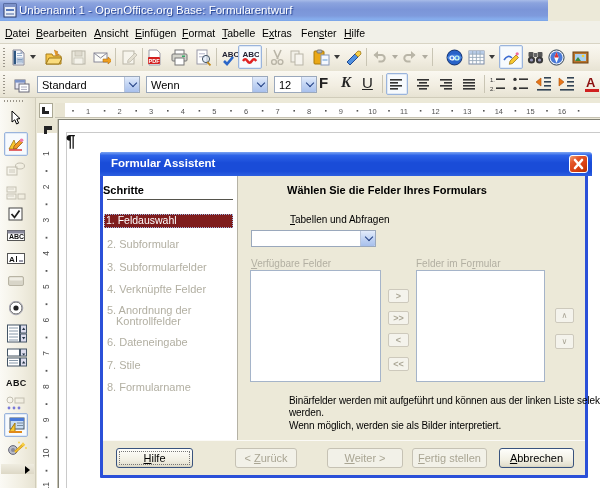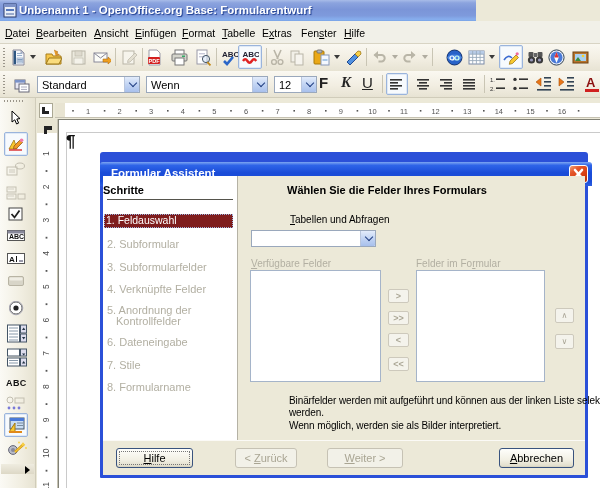--- a/index.html
+++ b/index.html
@@ -1,23 +1,23 @@
 <!DOCTYPE html>
 <html><head>
 <meta charset="utf-8">
 <style>
 * { margin:0; padding:0; box-sizing:border-box; }
 html,body { width:600px; height:488px; overflow:hidden; }
 body { font-family:"Liberation Sans", sans-serif; position:relative; background:#ece9d8; }
 .abs { position:absolute; }
 
 #titlebar {
-  left:0; top:0; width:476px; height:21px;
+  left:0; top:0; width:548px; height:21px;
   background:linear-gradient(180deg,#a8bce8 0%,#8ba3de 14%,#7b95d8 45%,#7e9adc 75%,#87aeee 92%,#79a4e6 100%);
-  color:#fff; font-size:12px; font-weight:bold;
+  color:#fff; font-size:12px; font-weight:normal;
 }
 #titlebar .txt { position:absolute; left:19px; top:4px; font-size:11.5px; text-shadow:1px 1px 1px #1a3a8c; white-space:nowrap; }
 
 #menubar { left:0; top:21px; width:600px; height:23px; background:#f1f0e8; border-bottom:1px solid #d8d4c4; font-size:10.5px; color:#000; }
 #menubar span { position:absolute; top:6px; }
 
 .tb { left:0; width:600px; background:linear-gradient(180deg,#faf8f1 0%,#f2eee2 55%,#e7e3d3 100%); }
 #tb1 { top:44px; height:27px; }
 #tb2 { top:71px; height:27px; border-bottom:1px solid #d0ccba; }
 .grip { position:absolute; left:3px; top:4px; width:4px; height:19px;
@@ -46,21 +46,21 @@
 
 #ltb { left:0; top:98px; width:36px; height:390px; background:linear-gradient(90deg,#fbfaf5 0%,#f1eee1 60%,#e7e3d2 100%); border-right:1px solid #d0ccba; }
 #ltb .hgrip { position:absolute; left:4px; top:2px; width:20px; height:2px;
   background:repeating-linear-gradient(90deg,#9a958a 0,#9a958a 1px,transparent 1px,transparent 3px); }
 #ltbarrow { position:absolute; left:1px; top:366px; width:33px; height:10px;
   background:linear-gradient(180deg,#efece0,#ddd8c6); }
 #ltbarrow:after { content:""; position:absolute; right:4px; top:2px; width:0; height:0;
   border-top:4px solid transparent; border-bottom:4px solid transparent; border-left:5px solid #000; }
 
 #dlg { left:100px; top:152px; width:488px; height:326px; background:#2b50d8; border-radius:3px 3px 1px 1px; }
-#dlgtitle { position:absolute; left:0; top:10px; width:492px; height:24px;
+#dlgtitle { position:absolute; left:0; top:0; width:492px; height:24px;
   background:linear-gradient(180deg,#7da6f2 0%,#2e64e8 14%,#1a4cd8 45%,#1a4cd8 80%,#2d5fe0 100%);
   border-radius:3px 3px 0 0; color:#fff; font-size:11px; font-weight:bold; }
 #dlgbody { position:absolute; left:3px; top:24px; width:482px; height:299px; background:#ece9d8; }
 #dlgtitle .t { position:absolute; left:11px; top:5px; font-size:11.5px; }
 #dlgclose { position:absolute; right:4px; top:3px; width:19px; height:18px; border-radius:3px;
   border:1px solid #fff; background:linear-gradient(145deg,#f1a377 0%,#e4572b 28%,#d83f12 65%,#b33000 100%);
   color:#fff; font-size:11px; font-weight:bold; text-align:center; line-height:16px; }
 #steps { position:absolute; left:0; top:0; width:135px; height:264px; background:#fff; border-right:1px solid #b5b2a5; }
 #steps .hd { position:absolute; left:0; top:8px; font-size:11px; font-weight:bold; color:#000; }
 #steps .hr { position:absolute; left:4px; top:23px; width:126px; height:1px; background:#55544c; }
@@ -526,15 +526,16 @@
   <div class="mbtn" style="left:285px;top:135px">&gt;&gt;</div>
   <div class="mbtn" style="left:285px;top:157px">&lt;</div>
   <div class="mbtn" style="left:285px;top:181px">&lt;&lt;</div>
   <div class="udbtn" style="left:452px;top:132px">∧</div>
   <div class="udbtn" style="left:452px;top:158px">∨</div>
   <div class="dlbl" style="left:147px;top:219px;line-height:12.3px;letter-spacing:-0.1px">Binärfelder werden mit aufgeführt und können aus der linken Liste selektiert<br>werden.<br>Wenn möglich, werden sie als Bilder interpretiert.</div>
   <div id="dsep"></div>
   <div class="btn" style="left:13px;width:77px;outline:1px dotted #777;outline-offset:-4px"><u>H</u>ilfe</div>
   <div class="btn dis" style="left:132px;width:62px">&lt; <u>Z</u>urück</div>
   <div class="btn dis" style="left:224px;width:76px"><u>W</u>eiter &gt;</div>
+  <div class="btn dis" style="left:309px;width:75px"><u>F</u>ertig stellen</div>
   <div class="btn" style="left:396px;width:75px"><u>A</u>bbrechen</div>
   </div>
 </div>
 
 </body></html>

